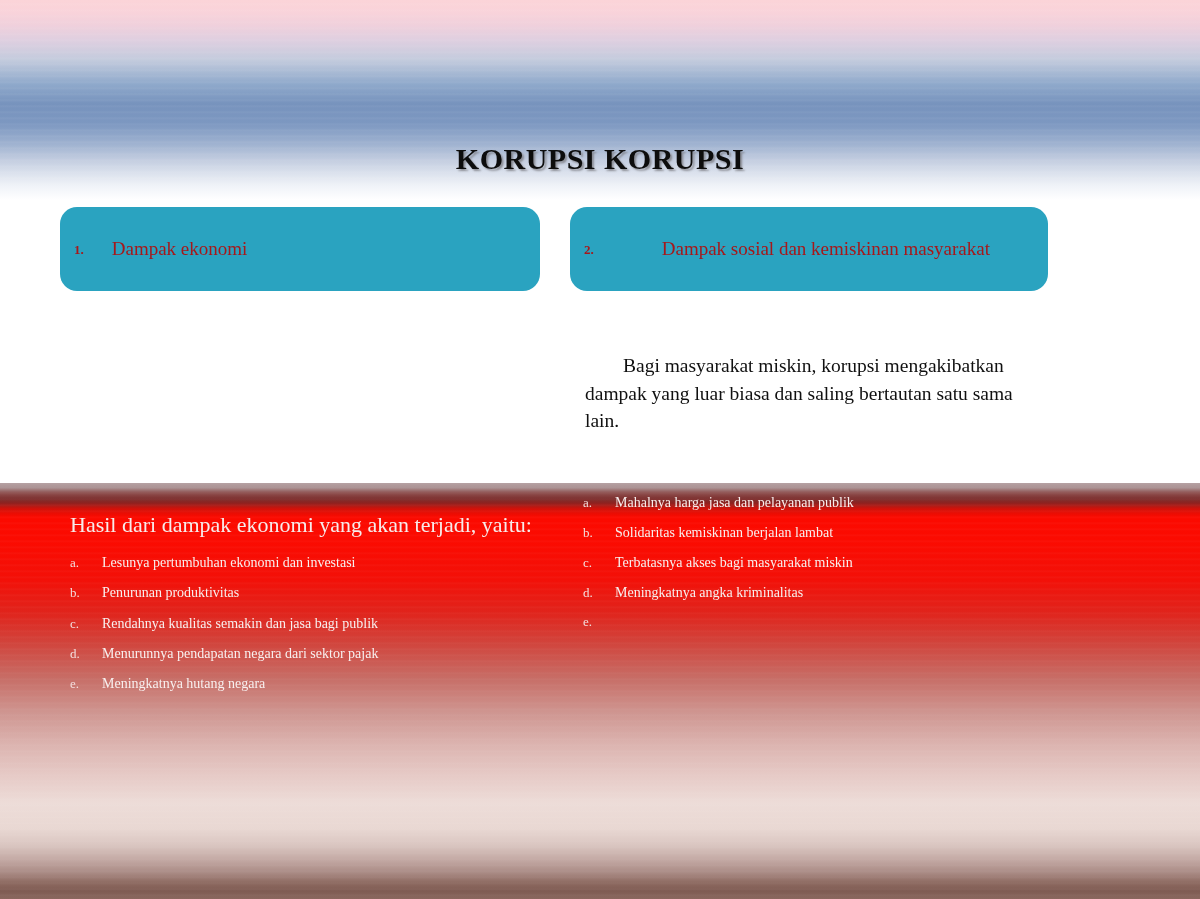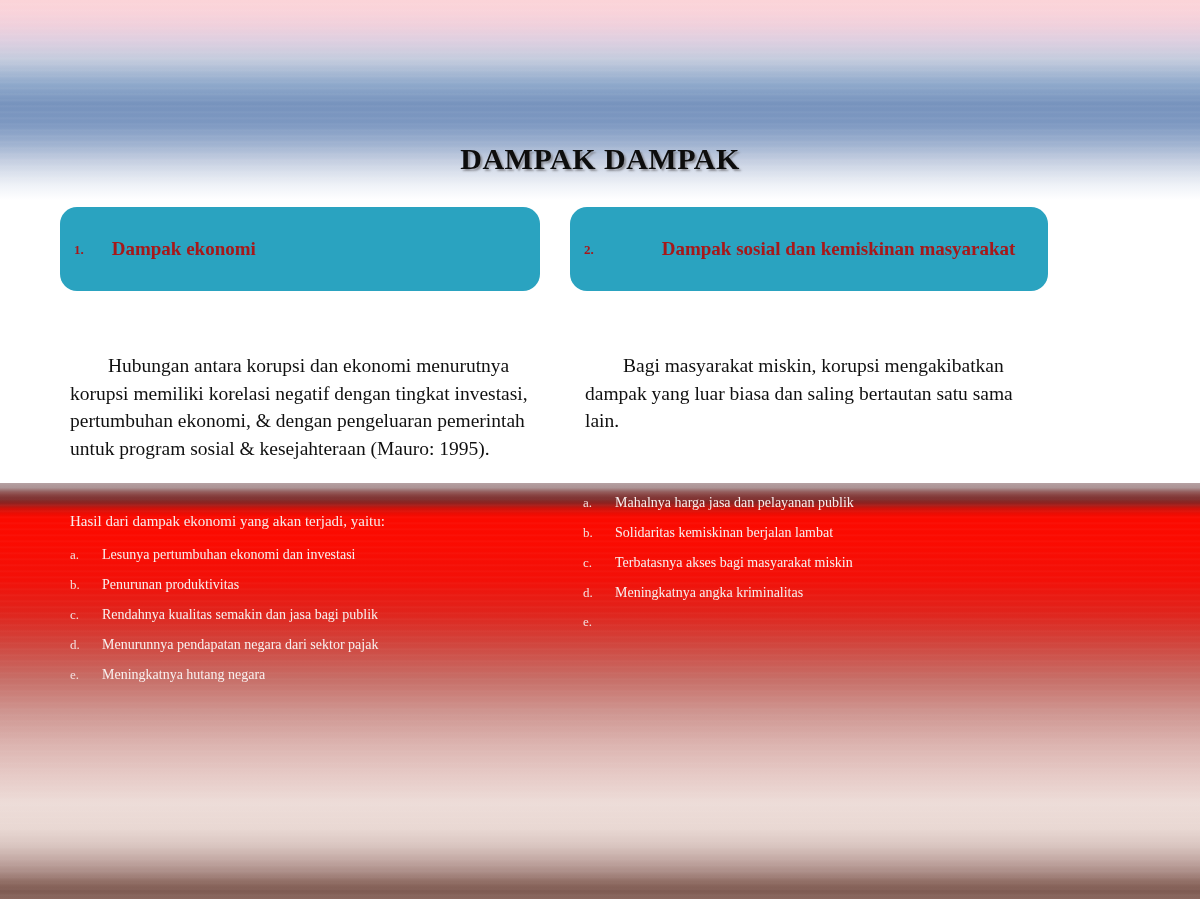--- a/index.html
+++ b/index.html
@@ -136,21 +136,21 @@
     font-weight: bold;
     font-size: 13px;
     line-height: 1;
     flex: 0 0 auto;
   }
   .head-box.left  .head-num { margin-left: 14px; }
   .head-box.right .head-num { margin-left: 14px; }
 
   .head-label {
     color: #a6181a;
-    font-weight: bold;
+    font-weight: normal;
     font-size: 19px;
     line-height: 1.1;
     text-align: right;
   }
   .head-box.left  .head-label { margin-left: 28px; }
   .head-box.right .head-label { margin-left: 68px; }
 
   
   .intro {
     position: absolute;
@@ -164,21 +164,21 @@
 
   
   .list-block {
     position: absolute;
   }
   .list-block.left  { left: 70px;  top: 512px; width: 500px; }
   .list-block.right { left: 583px; top: 495px; width: 500px; }
 
   .list-intro {
     color: #f7eceb;
-    font-size: 15px;
+    font-size: 22px;
     line-height: 1.2;
     margin-bottom: 17px;
   }
 
   .list-item {
     display: flex;
     align-items: baseline;
     margin-bottom: 14px;
   }
   .list-marker {
@@ -197,28 +197,27 @@
 </head>
 <body>
 
 <div class="slide">
 
   <div class="bg-top"></div>
   <div class="bg-top-sheen"></div>
   <div class="bg-bottom"></div>
   <div class="bg-bottom-sheen"></div>
 
-  <div class="slide-title">DAMPAK DAMPAK</div>
+  <div class="slide-title">KORUPSI KORUPSI</div>
 
   <div class="head-box left">
     <span class="head-num">1.</span>
     <span class="head-label">Dampak ekonomi</span>
   </div>
 
-  <div class="intro left">Hubungan antara korupsi dan ekonomi menurutnya korupsi memiliki korelasi negatif dengan tingkat investasi, pertumbuhan ekonomi, &amp; dengan pengeluaran pemerintah untuk program sosial &amp; kesejahteraan (Mauro: 1995).</div>
 
   <div class="list-block left">
     <div class="list-intro">Hasil dari dampak ekonomi yang akan terjadi, yaitu:</div>
 
     <div class="list-item">
       <span class="list-marker">a.</span>
       <span class="list-text">Lesunya pertumbuhan ekonomi dan investasi</span>
     </div>
     <div class="list-item">
       <span class="list-marker">b.</span>

